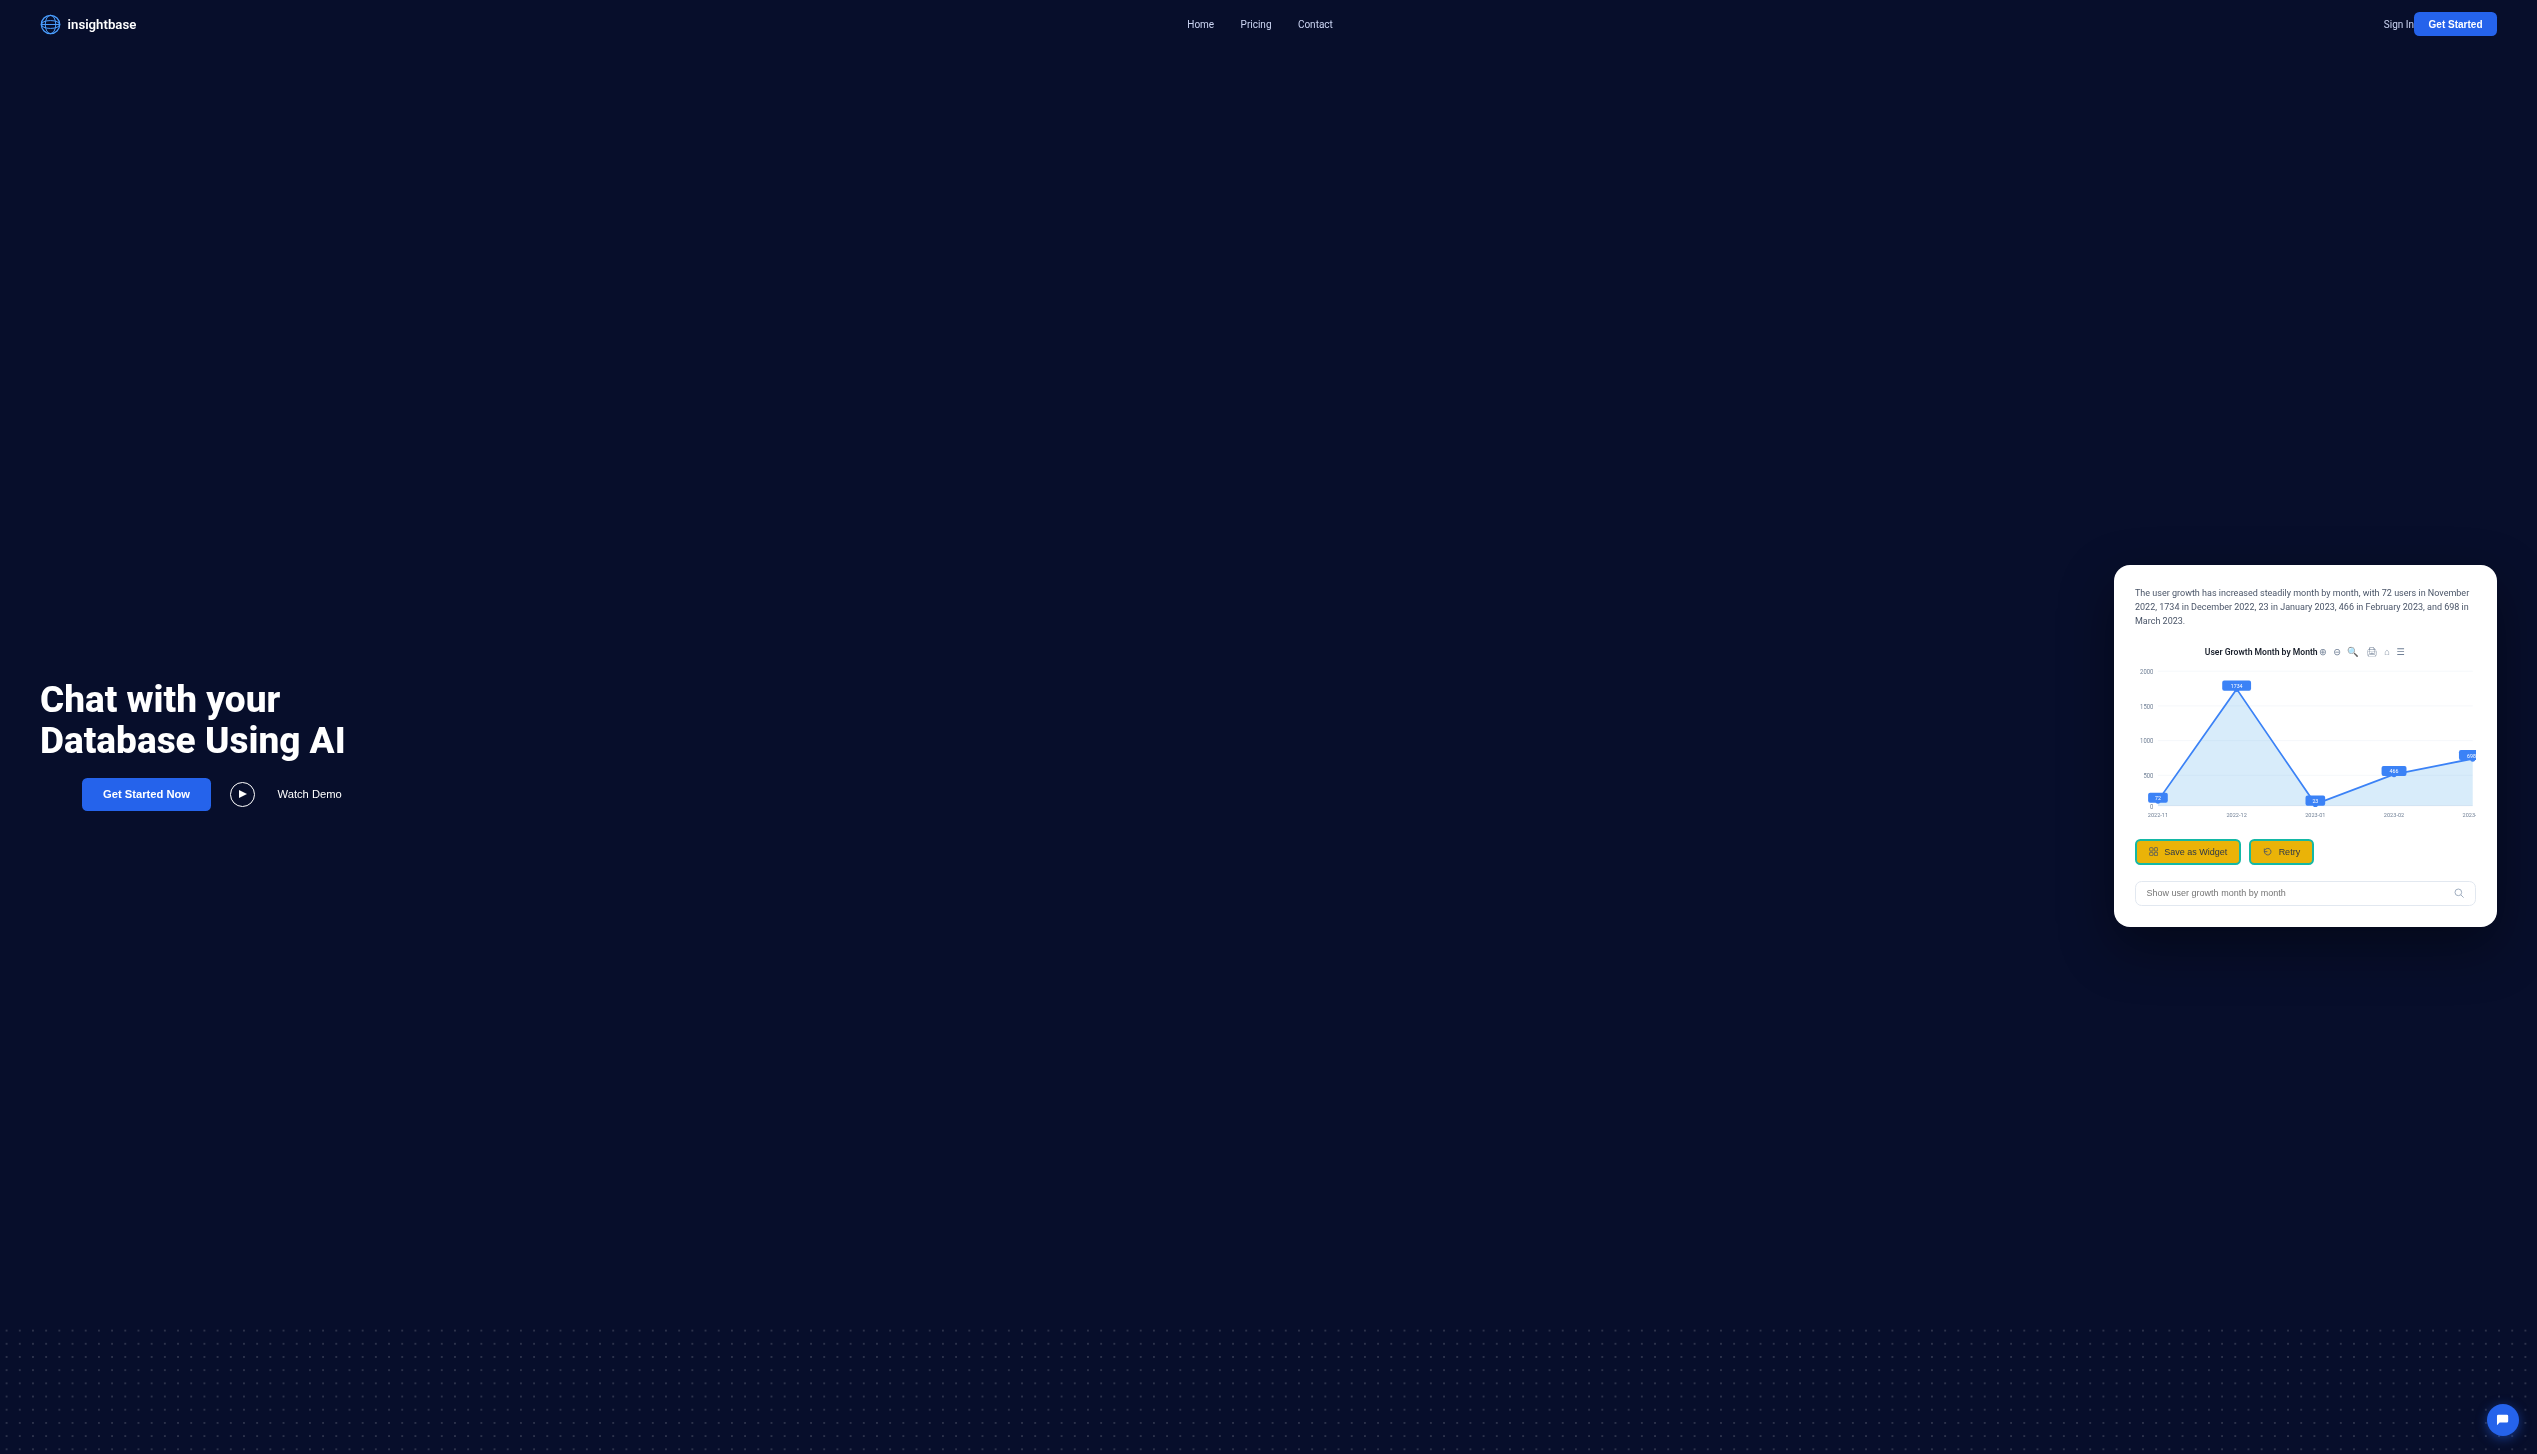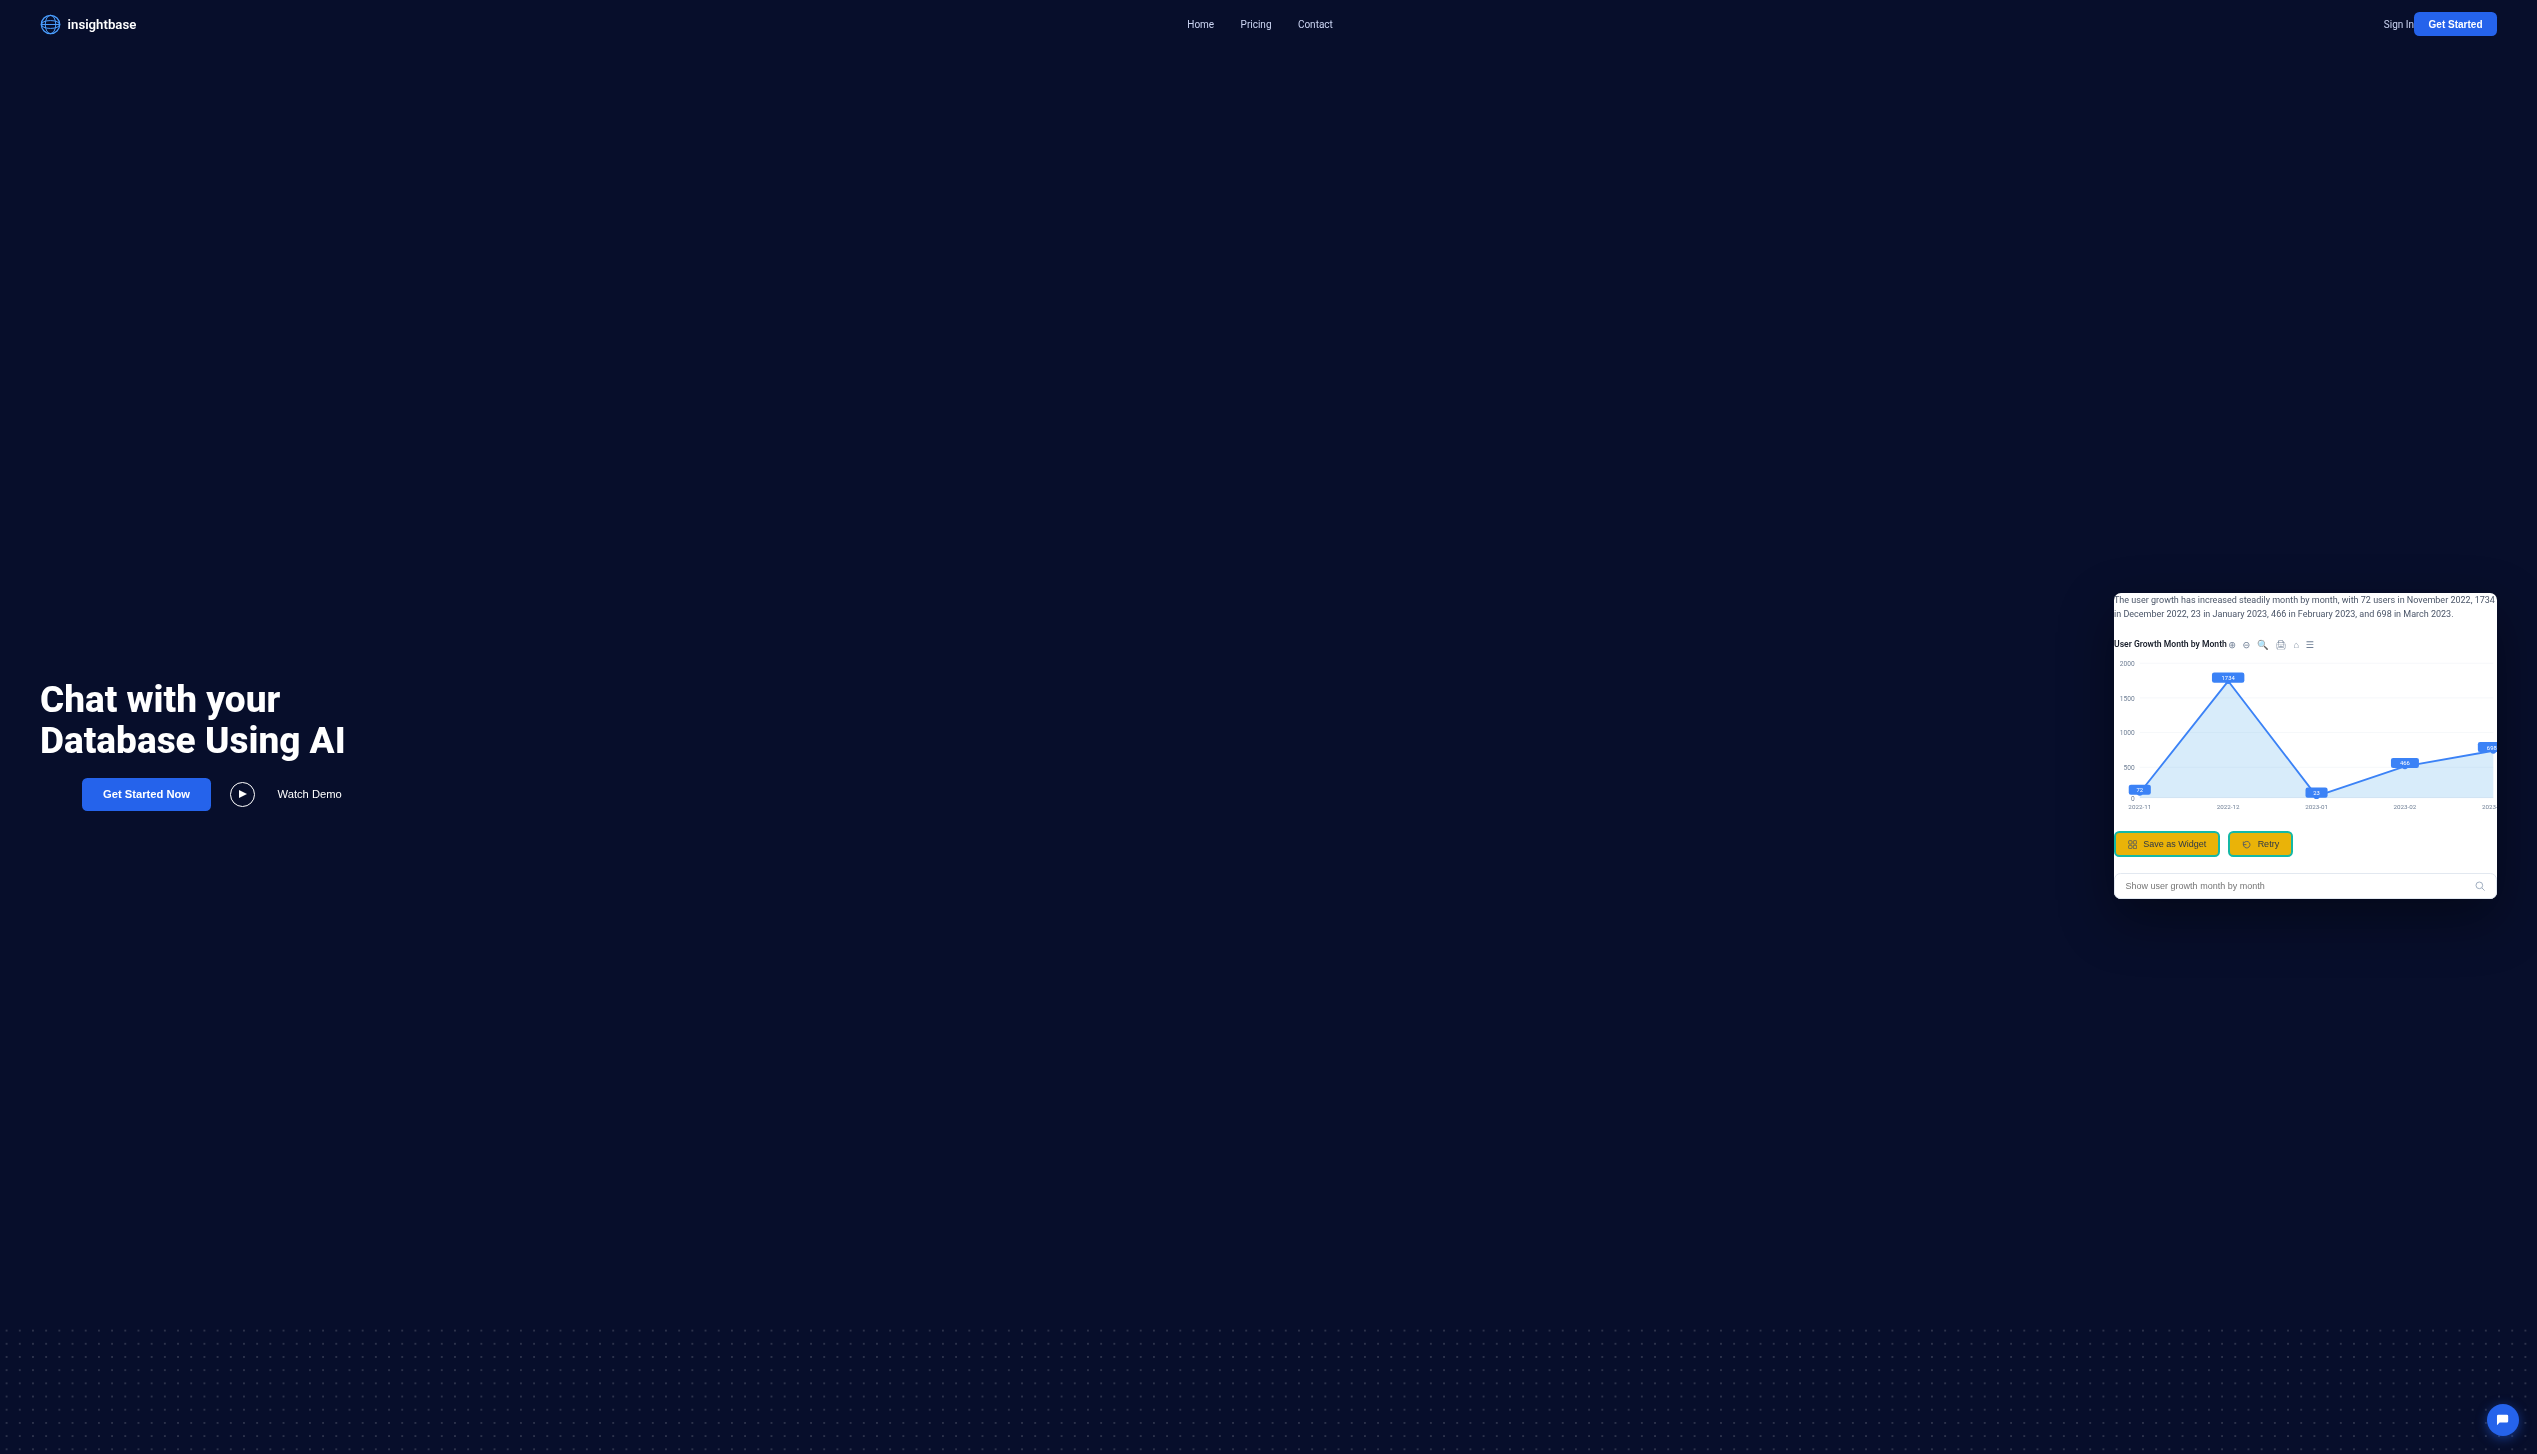--- a/index.html
+++ b/index.html
@@ -174,38 +174,39 @@
 
     
     .hero-right {
       flex: 0 0 52%;
       display: flex;
       justify-content: flex-end;
     }
 
     .card {
       background: #fff;
-      border-radius: 7px;
+      border-radius: 16px;
+      padding: 21px;
       width: 100%;
       max-width: 383px;
       box-shadow: 0 20px 53px rgba(0,0,0,0.4);
       color: #1a1a2e;
     }
 
     .card-description {
       font-size: 9px;
       color: #4a5568;
       line-height: 1.6;
       margin-bottom: 16px;
     }
 
     .chart-header {
       display: flex;
       align-items: center;
-      justify-content: flex-start;
+      justify-content: center;
       margin-bottom: 5.3px;
     }
 
     .chart-title {
       font-size: 8.6px;
       font-weight: 600;
       color: #1a202c;
     }
 
     .chart-controls {

